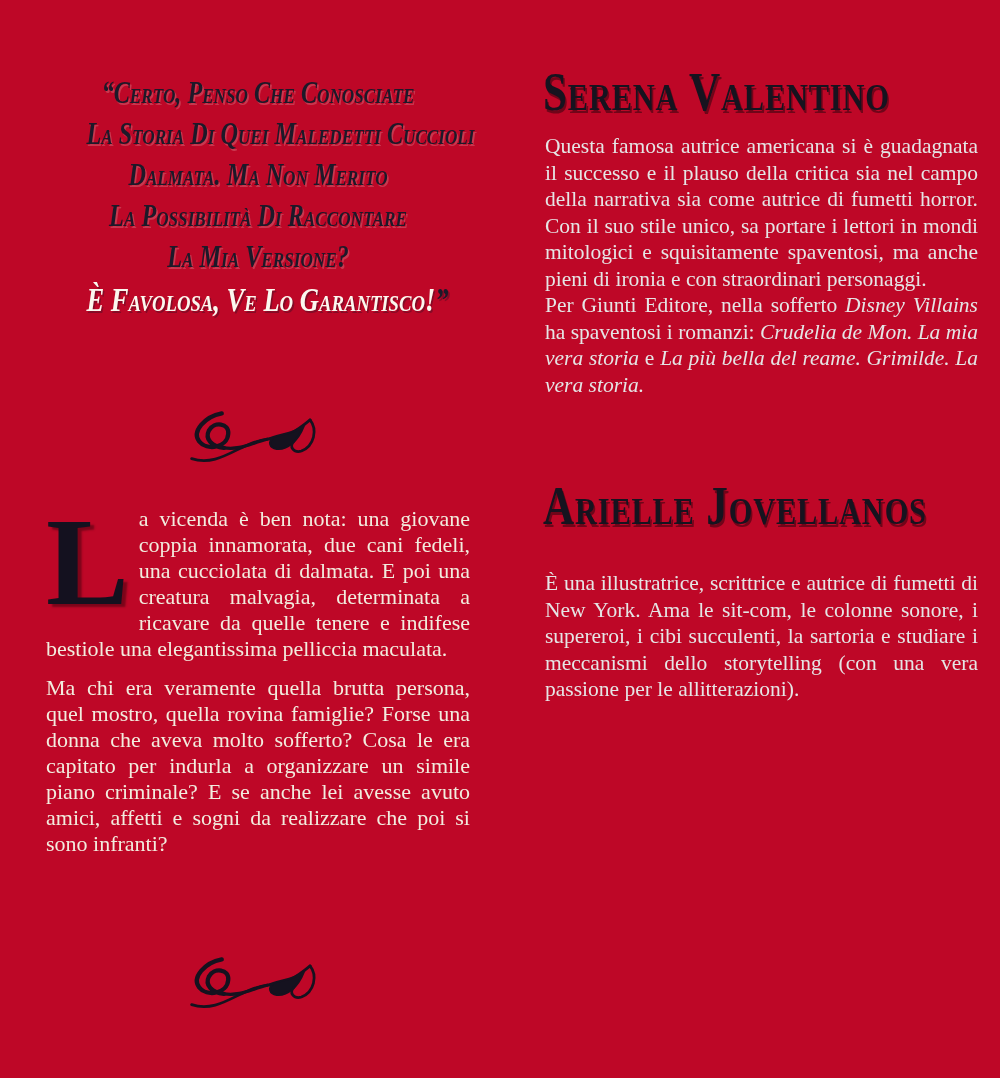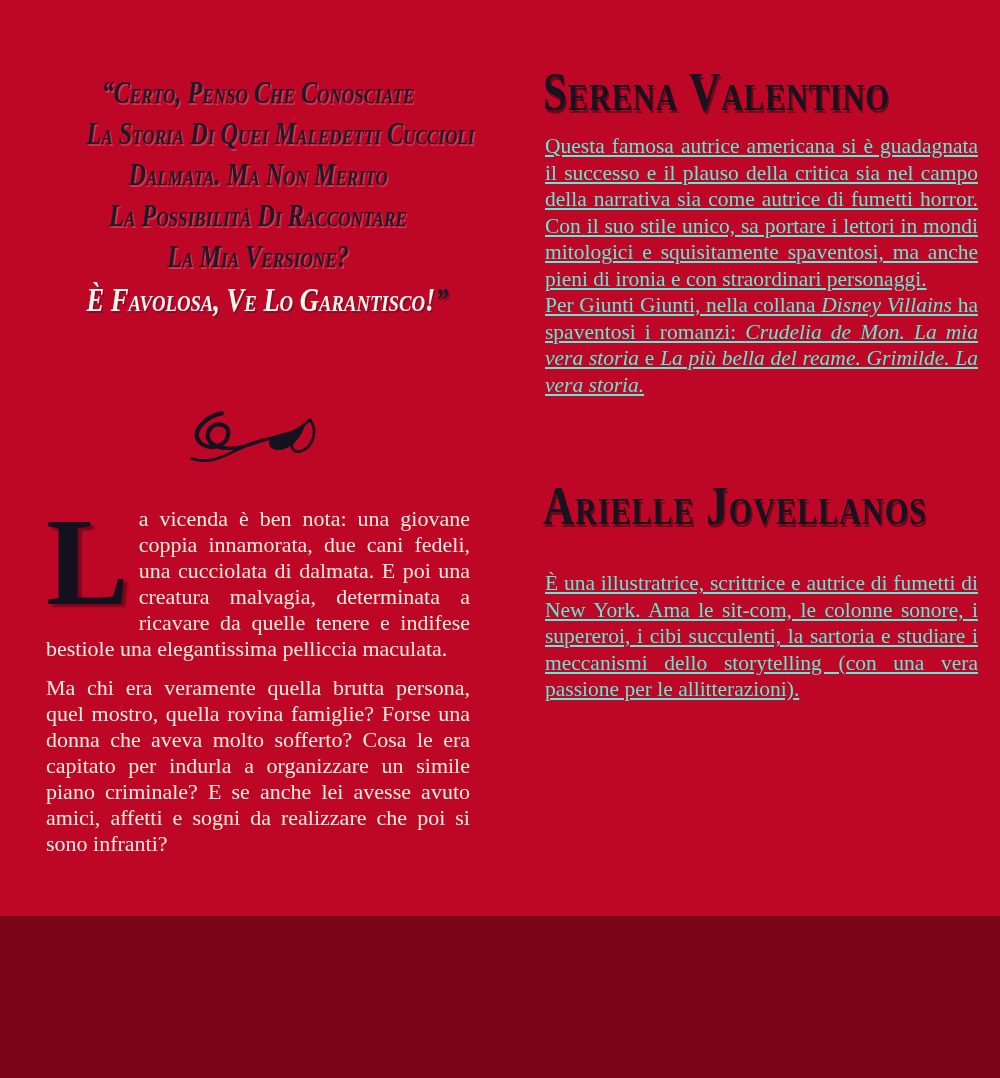--- a/index.html
+++ b/index.html
@@ -1,19 +1,19 @@
 <!DOCTYPE html>
 <html><head>
 <meta charset="utf-8">
 <style>
   html, body { margin: 0; padding: 0; background: #7a0418; }
   .page {
     position: relative;
     width: 1000px;
-    height: 916px;
+    height: 1078px;
     margin: 0 auto;
     background: #BE0727;
     overflow: hidden;
     font-family: "Liberation Serif", serif;
   }
 
   
   .quote {
     position: absolute;
     left: 38px; top: 72px;
@@ -93,25 +93,24 @@
     transform-origin: left center;
     text-shadow: 2px 3px 0 rgba(48,3,14,0.55);
   }
   .author-name--serena  { top: 64px; }
   .author-name--arielle { top: 478px; }
 
   .author-bio {
     position: absolute;
     left: 545px;
     width: 433px;
-    color: #5eead4;
+    color: #e5e5e5;
     font-size: 21.5px;
     line-height: 26.5px;
     text-align: justify;
-    text-decoration: underline;
   }
   .author-bio--serena  { top: 133px; }
   .author-bio--arielle { top: 570px; }
   .author-bio p { margin: 0; }
   .italic { font-style: italic; margin-top: 33px; }
 </style>
 </head>
 <body>
 
 <div class="page">
@@ -150,21 +149,21 @@
         <path d="M38 44 C 54 46, 62 40, 78 36" stroke-width="3"></path>
         <path d="M78 36 C 90 31, 102 31, 112 24 C 107 37, 97 46, 87 45 C 80 44, 79 38, 84 35 Z" fill="#15121F" stroke-width="2"></path>
         <path d="M118 18 C 125 27, 122 42, 110 47 C 103 49, 98 43, 103 38" stroke-width="2.5"></path>
       </g>
     </svg>
   </div>
 
   <h2 class="author-name author-name--serena">Serena Valentino</h2>
   <div class="author-bio author-bio--serena">
     <p>Questa famosa autrice americana si è guadagnata il successo e il plauso della critica sia nel campo della narrativa sia come autrice di fumetti horror. Con il suo stile unico, sa portare i lettori in mondi mitologici e squisitamente spaventosi, ma anche pieni di ironia e con straordinari personaggi.</p>
-    <p><span>Per Giunti Giunti, nella collana </span><span class="italic">Disney Villains</span><span> ha spaventosi i romanzi: </span><span class="italic">Crudelia de Mon. La mia vera storia</span><span> e </span><span class="italic">La più bella del reame. Grimilde. La vera storia.</span></p>
+    <p><span>Per Giunti Editore, nella sofferto </span><span class="italic">Disney Villains</span><span> ha spaventosi i romanzi: </span><span class="italic">Crudelia de Mon. La mia vera storia</span><span> e </span><span class="italic">La più bella del reame. Grimilde. La vera storia.</span></p>
   </div>
 
   <h2 class="author-name author-name--arielle">Arielle Jovellanos</h2>
   <div class="author-bio author-bio--arielle">
     <p>È una illustratrice, scrittrice e autrice di fumetti di New York. Ama le sit-com, le colonne sonore, i supereroi, i cibi succulenti, la sartoria e studiare i meccanismi dello storytelling (con una vera passione per le allitterazioni).</p>
   </div>
 
 </div>
 
 </body></html>

